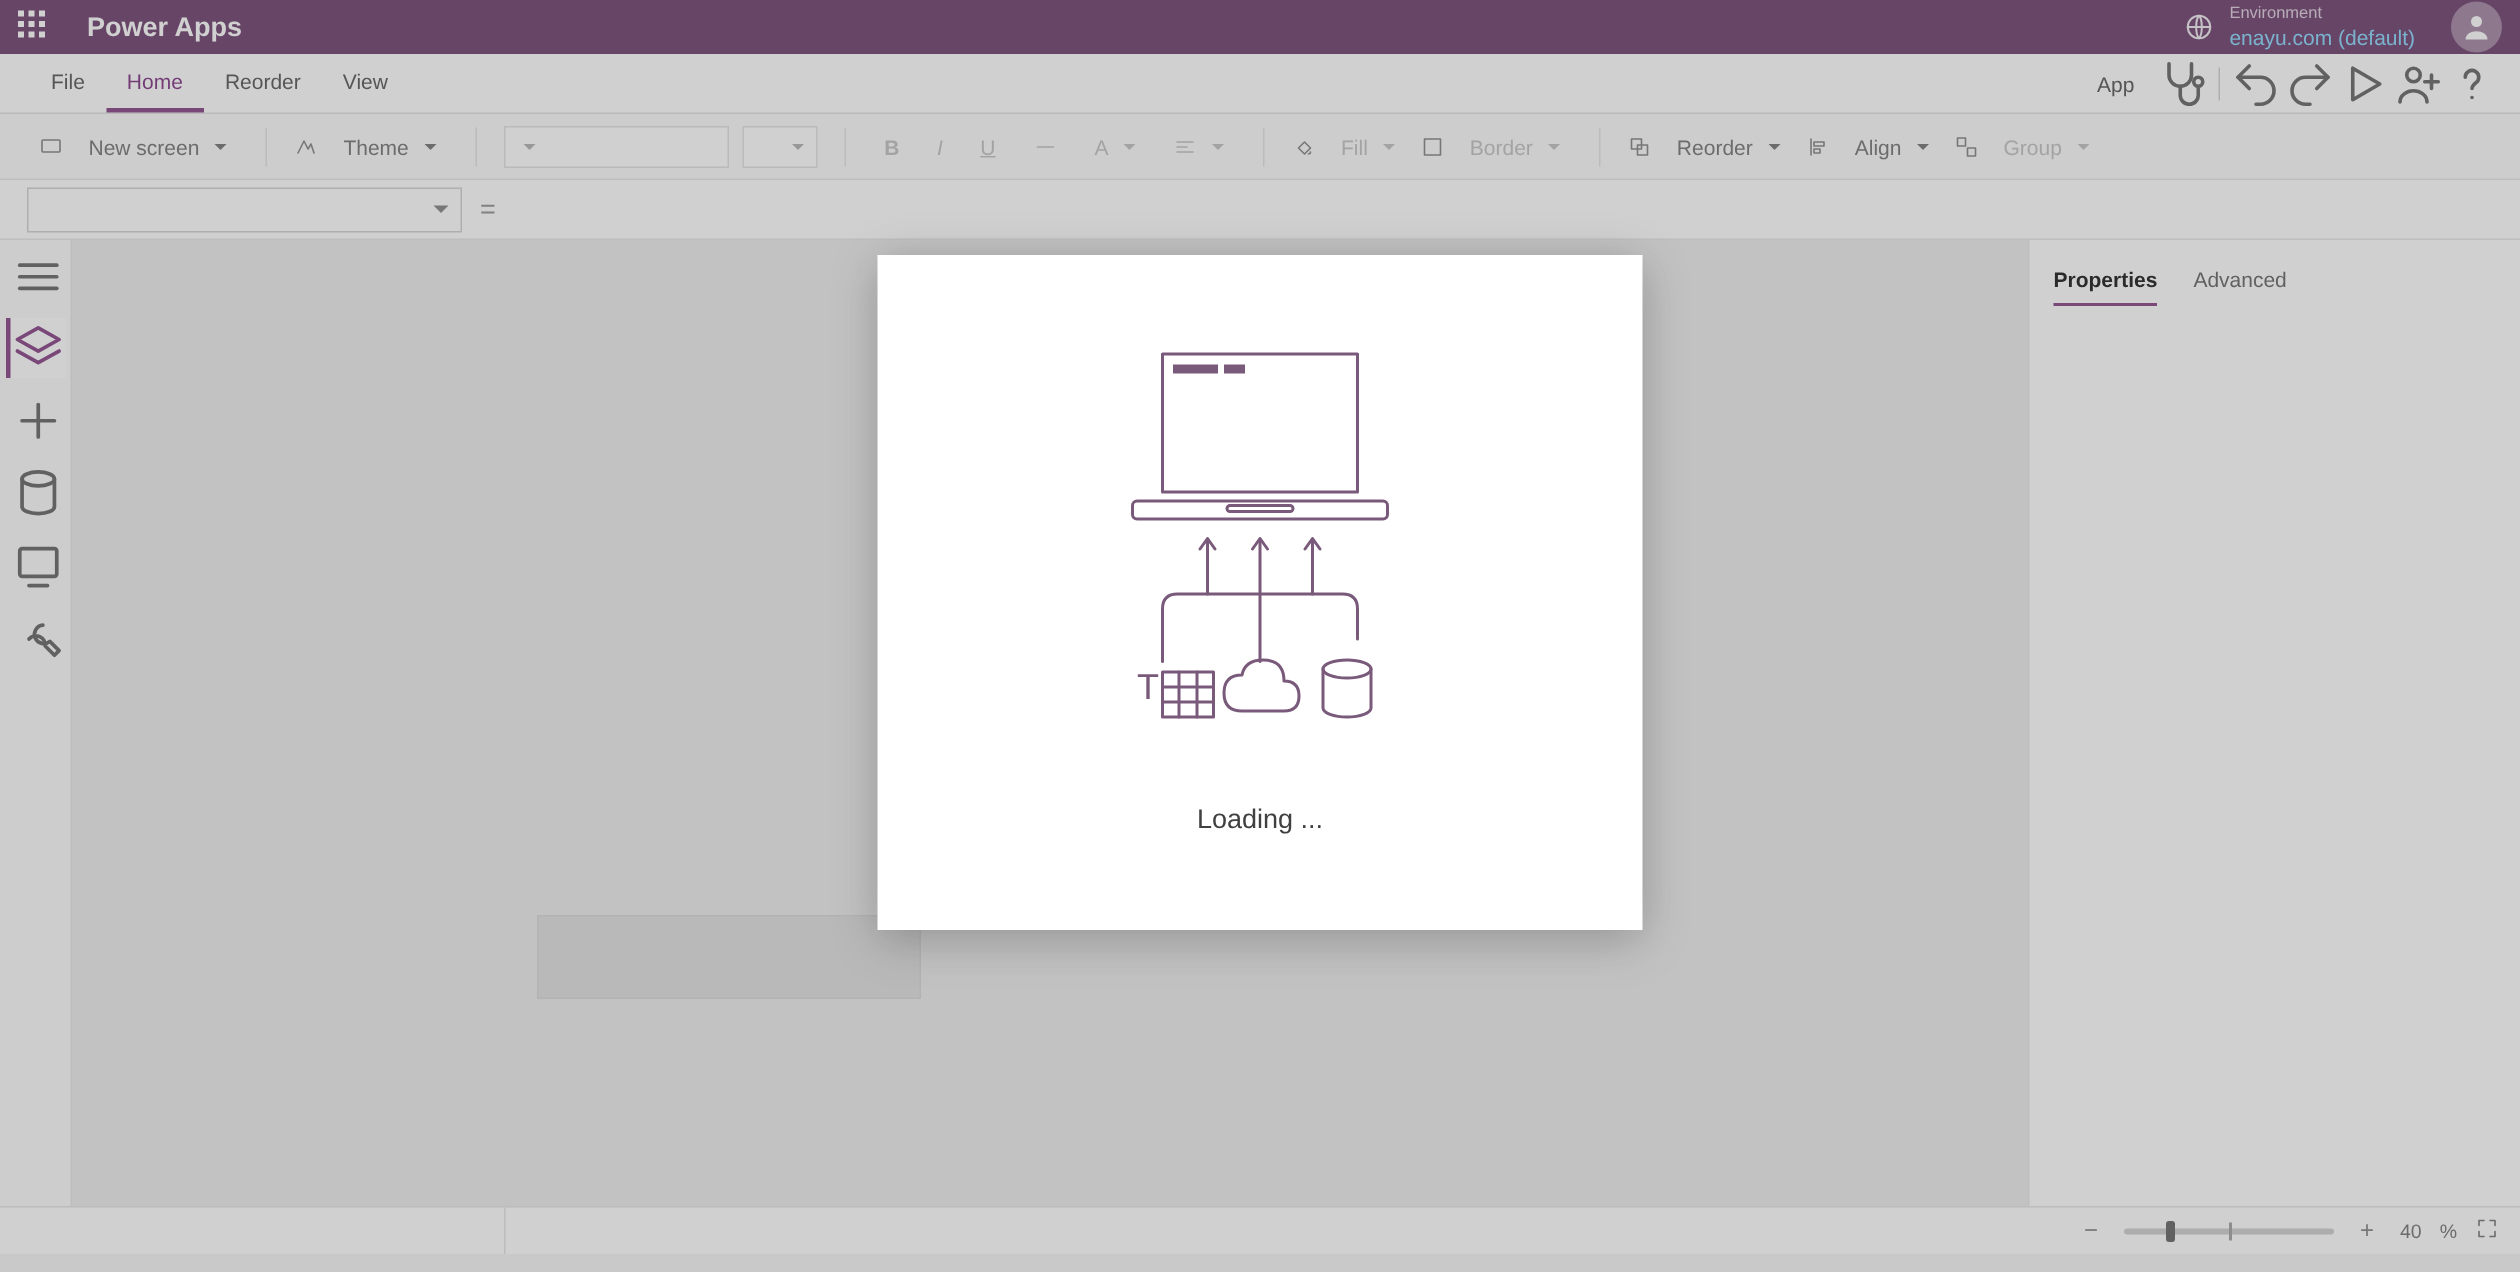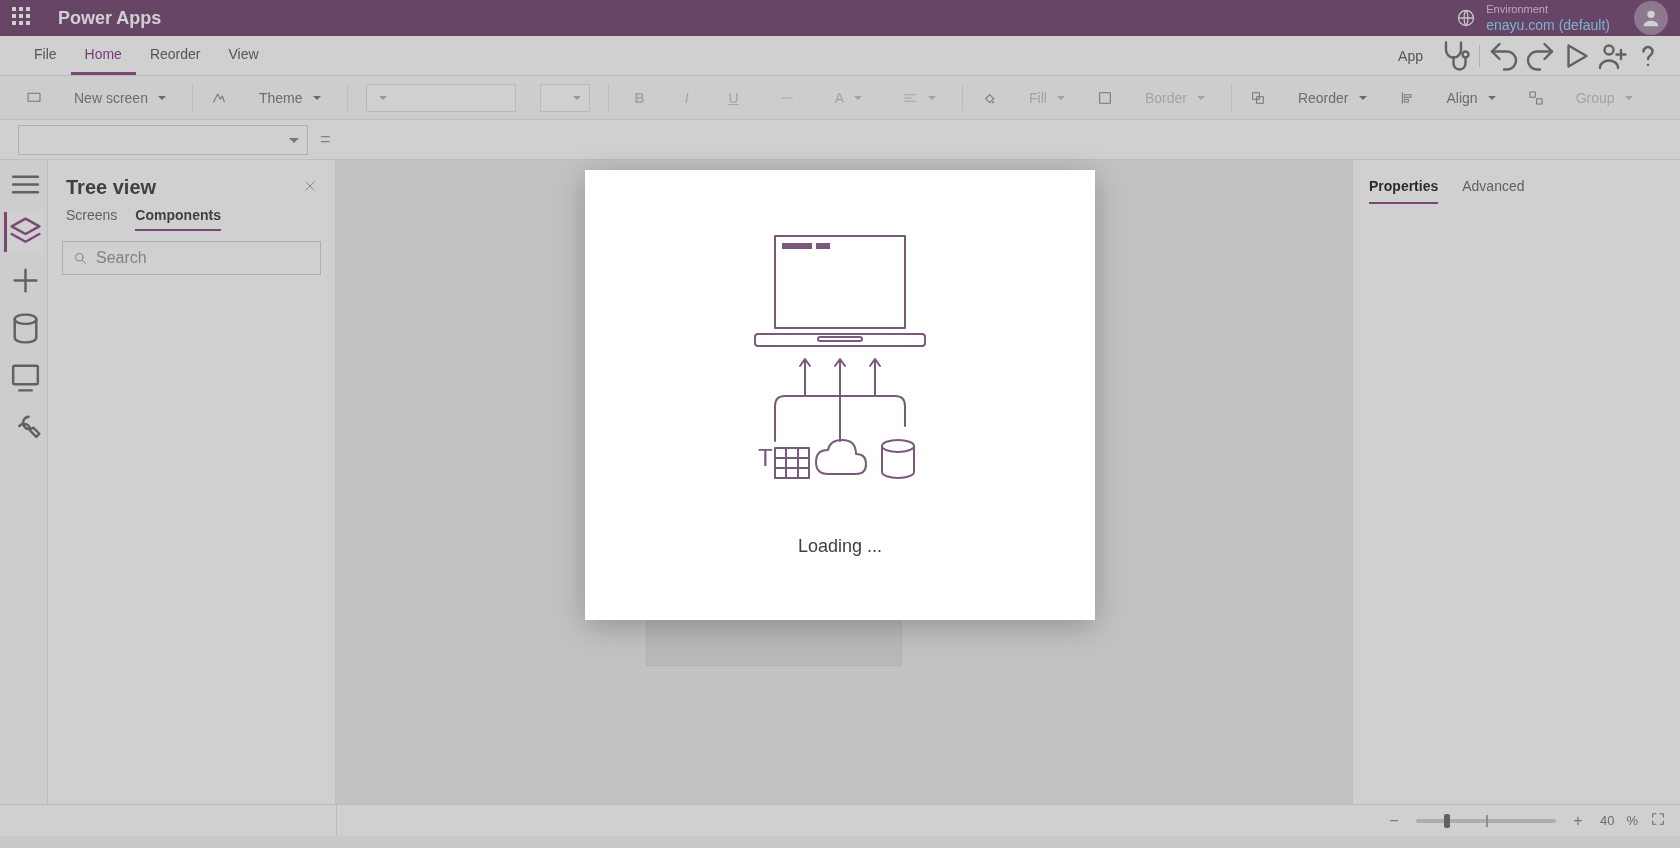--- a/index.html
+++ b/index.html
@@ -46,21 +46,21 @@
   .menubar-right .tool { width: 36px; height: 36px; display:flex; align-items:center; justify-content:center; color:#555; }
   .menubar-right .app-btn { font-size:14px; color:#444; padding:0 14px; display:flex; align-items:center; }
   .menubar-right .divider { width:1px; height:22px; background:#ccc; margin:0 6px; }
 
   
   .ribbon {
     height: 44px; background: #fafafa; border-bottom: 1px solid #e3e3e3;
     display: flex; align-items: center; padding: 0 18px; gap: 8px; color:#777;
     font-size: 14px;
   }
-  .ribbon .rb-group { display:flex; align-items:center; gap:24px; padding:0 8px; height:100%; }
+  .ribbon .rb-group { display:flex; align-items:center; gap:9px; padding:0 8px; height:100%; }
   .ribbon .sep { width:1px; height:26px; background:#e0e0e0; margin:0 2px; }
   .rb-btn { display:flex; align-items:center; gap:6px; padding:4px 8px; border-radius:3px; color:#666; }
   .rb-btn.disabled { color:#bbb; }
   .chev::after { content:""; display:inline-block; border:4px solid transparent; border-top-color: currentColor; margin-left:4px; transform: translateY(2px);}
   .rb-icon { width:16px; height:16px; display:inline-flex; align-items:center; justify-content:center; }
   .font-box, .size-box {
     border:1px solid #ddd; background:#fff; height:28px; display:flex; align-items:center; padding:0 8px; color:#aaa; font-size:13px;
   }
   .font-box { width:150px; }
   .size-box { width:50px; justify-content:flex-end; }
@@ -346,44 +346,20 @@
           <path d="M8 21h8"></path>
         </svg>
     </div>
     <div class="rail-btn">
       <svg viewBox="0 0 24 24">
           <path d="M14 7a4 4 0 1 0 3 7l4 4-2 2-4-4a4 4 0 0 0-7-3"></path>
         </svg>
     </div>
   </div>
 
-  <div class="tree-panel">
-    <div class="tree-header">
-      <h2>Tree view</h2>
-      <div class="close">
-        <svg viewBox="0 0 24 24" style="width:14px;height:14px">
-            <line x1="5" y1="5" x2="19" y2="19"></line>
-            <line x1="19" y1="5" x2="5" y2="19"></line>
-          </svg>
-      </div>
-    </div>
-    <div class="tree-tabs">
-      <div class="tree-tab">Screens</div>
-      <div class="tree-tab active">Components</div>
-    </div>
-    <div class="search-wrap">
-      <div class="search-box">
-        <svg viewBox="0 0 24 24" style="width:15px;height:15px">
-            <circle cx="10" cy="10" r="6"></circle>
-            <line x1="15" y1="15" x2="20" y2="20"></line>
-          </svg>
-        <span>Search</span>
-      </div>
-    </div>
-  </div>
 
   <div class="canvas-area">
     <div class="canvas-shadowbox"></div>
   </div>
 
   <div class="right-panel">
     <div class="right-tabs">
       <div class="right-tab active">Properties</div>
       <div class="right-tab">Advanced</div>
     </div>

